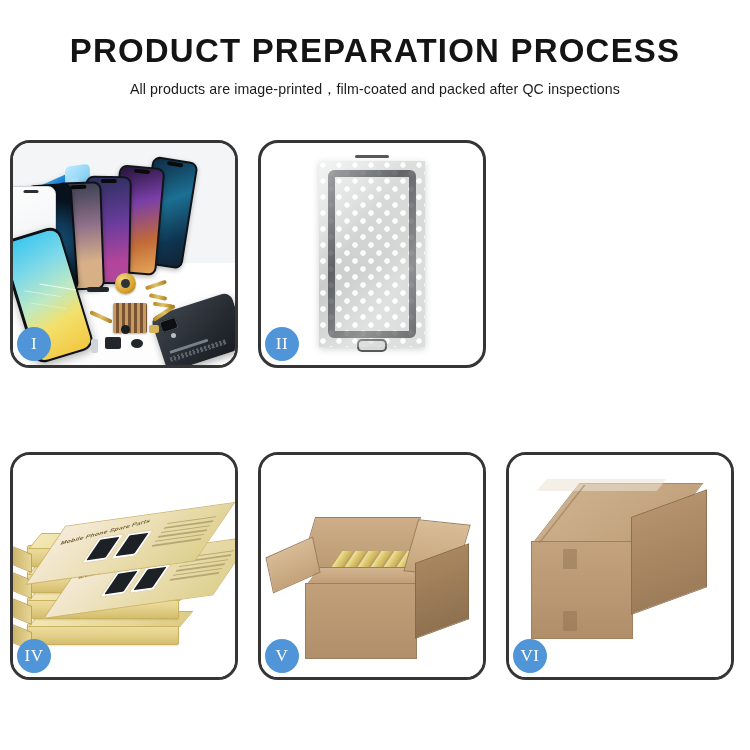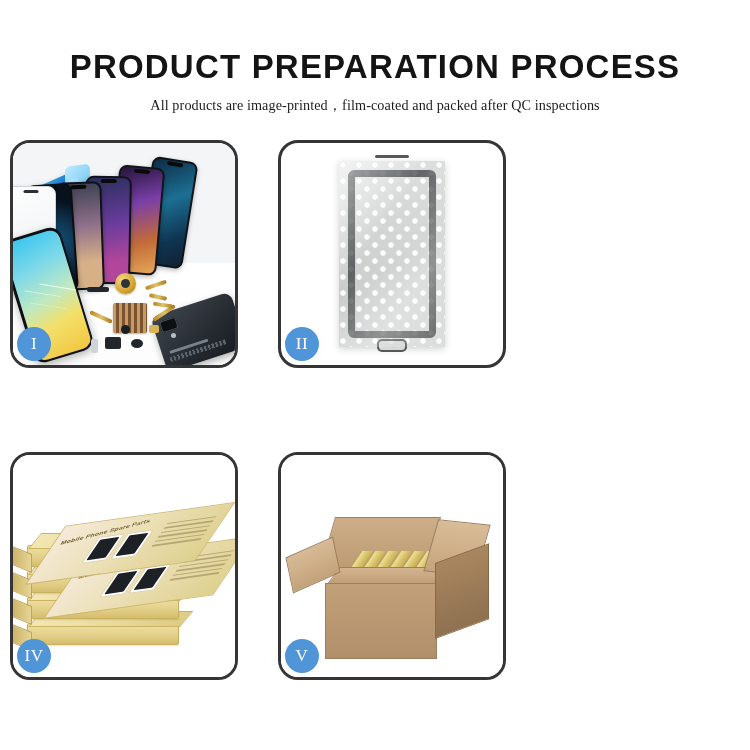--- a/index.html
+++ b/index.html
@@ -6,57 +6,56 @@
   body{
     width:750px;height:750px;
     background:#ffffff;
     font-family:"Liberation Sans", sans-serif;
     overflow:hidden;
     position:relative;
   }
   .page{width:750px;height:750px;position:relative;}
 
   
-  .header{padding-top:50px;text-align:center;}
+  .header{padding-top:34px;text-align:center;}
   .title{
     font-size:33px;
     letter-spacing:1.2px;
     font-weight:700;
     color:#141414;
     font-family:"Liberation Sans", sans-serif;
     line-height:1;
     white-space:nowrap;
   }
   .subtitle{
     margin-top:13px;
     font-size:14.2px;
     color:#1b1b1b;
     letter-spacing:0.1px;
     white-space:nowrap;
-    font-family:Liberation Serif, serif;
   }
 
   
   .grid{
     position:absolute;
     top:140px;left:10px;
     width:730px;
   }
   .row{display:flex;}
   .row.r2{margin-top:84px;}
   .panel{
     position:relative;
     width:228px;height:228px;
     border:3px solid #353535;
     border-radius:20px;
     background:#ffffff;
     overflow:hidden;
     box-sizing:border-box;
   }
-  .panel + .panel{margin-left:40px;}
+  .panel + .panel{margin-left:20px;}
 
   .stage{position:absolute;inset:0;overflow:hidden;}
 
   .badge{
     position:absolute;
     left:4px;bottom:4px;
     width:34px;height:34px;
     border-radius:50%;
     background:#4f95d8;
     color:#ffffff;
@@ -464,16 +463,28 @@
           </div>
           <div class="ct-rim"></div>
           <div class="flap left"></div>
           <div class="flap right"></div>
           <div class="ct-front"></div>
           <div class="ct-side"></div>
         </div>
         <div class="badge">V</div>
       </div>
 
+      <div class="panel">
+        <div class="stage p6">
+          <div class="b6-top"></div>
+          <div class="b6-tape"></div>
+          <div class="b6-left"></div>
+          <div class="b6-right"></div>
+          <div class="b6-seam" style="left:52px;top:30px;width:2px;height:58px;transform:skewX(-38deg);"></div>
+          <div class="b6-tab" style="left:54px;top:94px;"></div>
+          <div class="b6-tab" style="left:54px;top:156px;"></div>
+        </div>
+        <div class="badge">VI</div>
+      </div>
     </div>
 
   </div>
 </div>
 
 </body></html>

